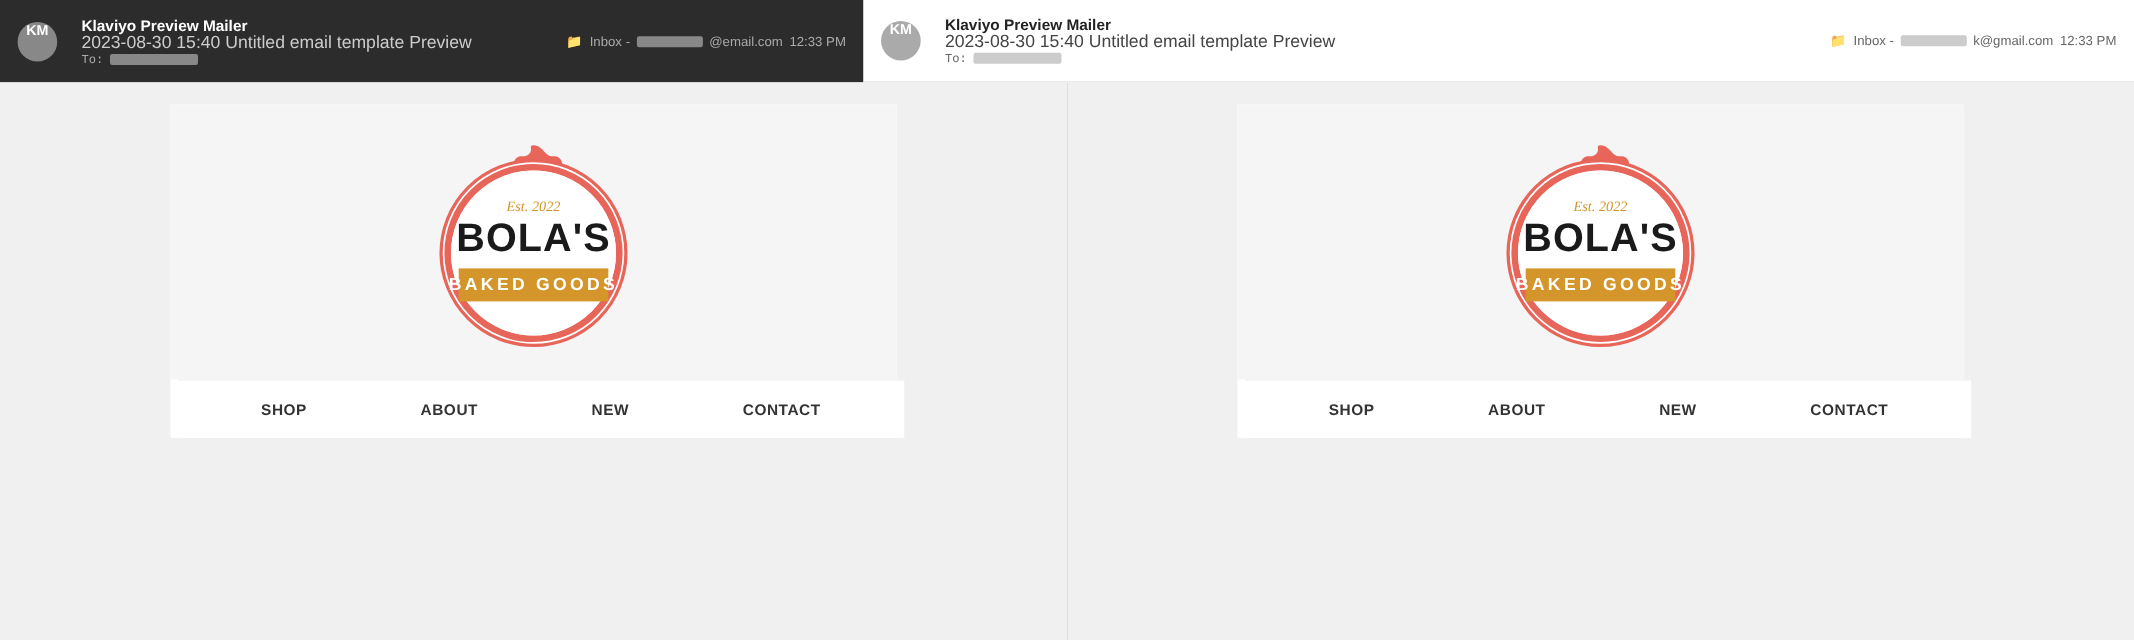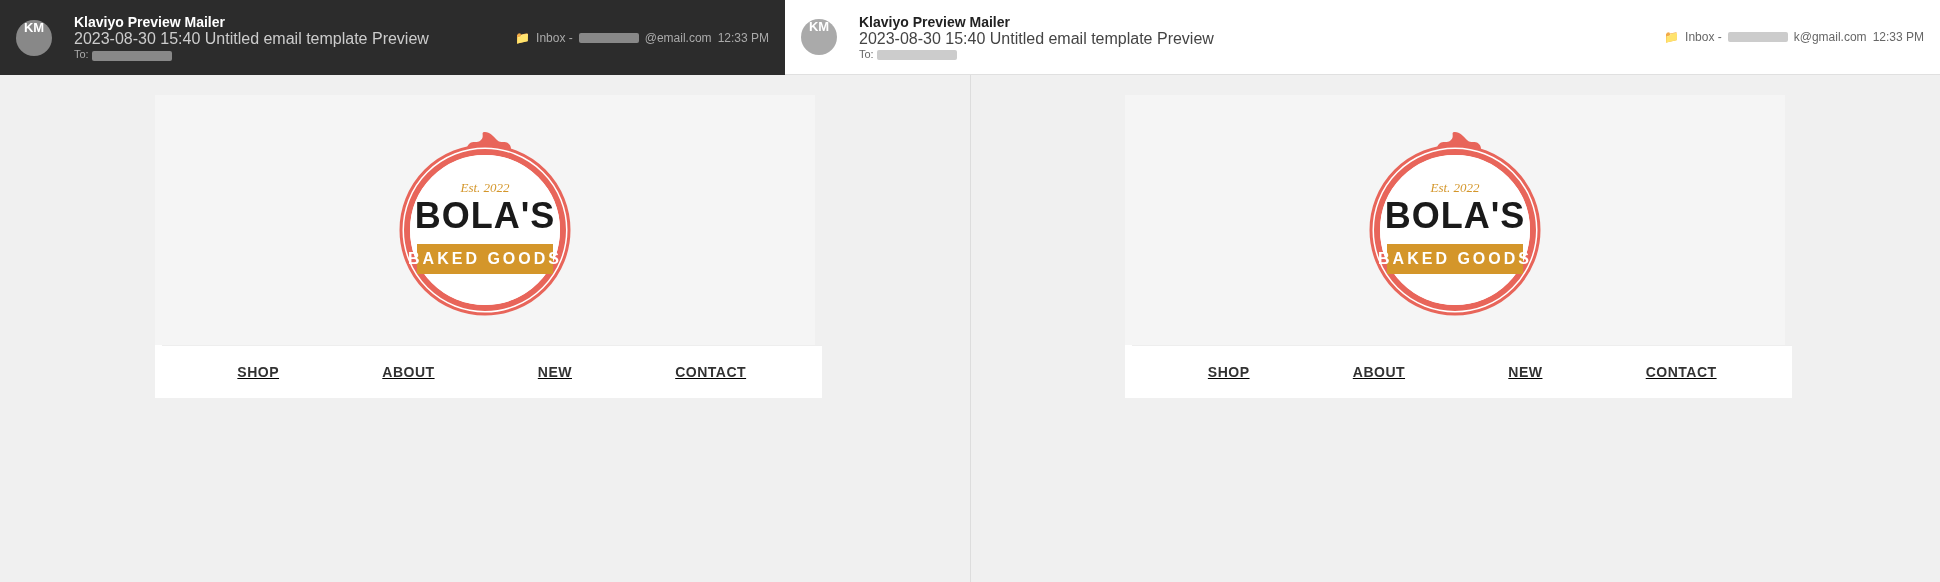--- a/index.html
+++ b/index.html
@@ -70,20 +70,21 @@
 
     .email-subject {
       font-size: 16px;
     }
 
     .email-subject-left { color: #cccccc; }
     .email-subject-right { color: #444444; }
 
     .email-to {
       font-size: 11px;
+      font-family: Liberation Mono, monospace;
     }
 
     .email-to-left { color: #aaaaaa; }
     .email-to-right { color: #666666; }
 
     .email-inbox-info {
       display: flex;
       align-items: center;
       gap: 6px;
       font-size: 12px;
@@ -114,21 +115,20 @@
     .email-panel-left {
       border-right: 1px solid #ddd;
     }
 
     .email-body {
       background: #ffffff;
       width: 660px;
       display: flex;
       flex-direction: column;
       align-items: center;
-      text-decoration: underline;
     }
 
     
     .logo-area {
       width: 100%;
       background: #f5f5f5;
       display: flex;
       justify-content: center;
       align-items: center;
       padding: 30px 0 10px 0;

